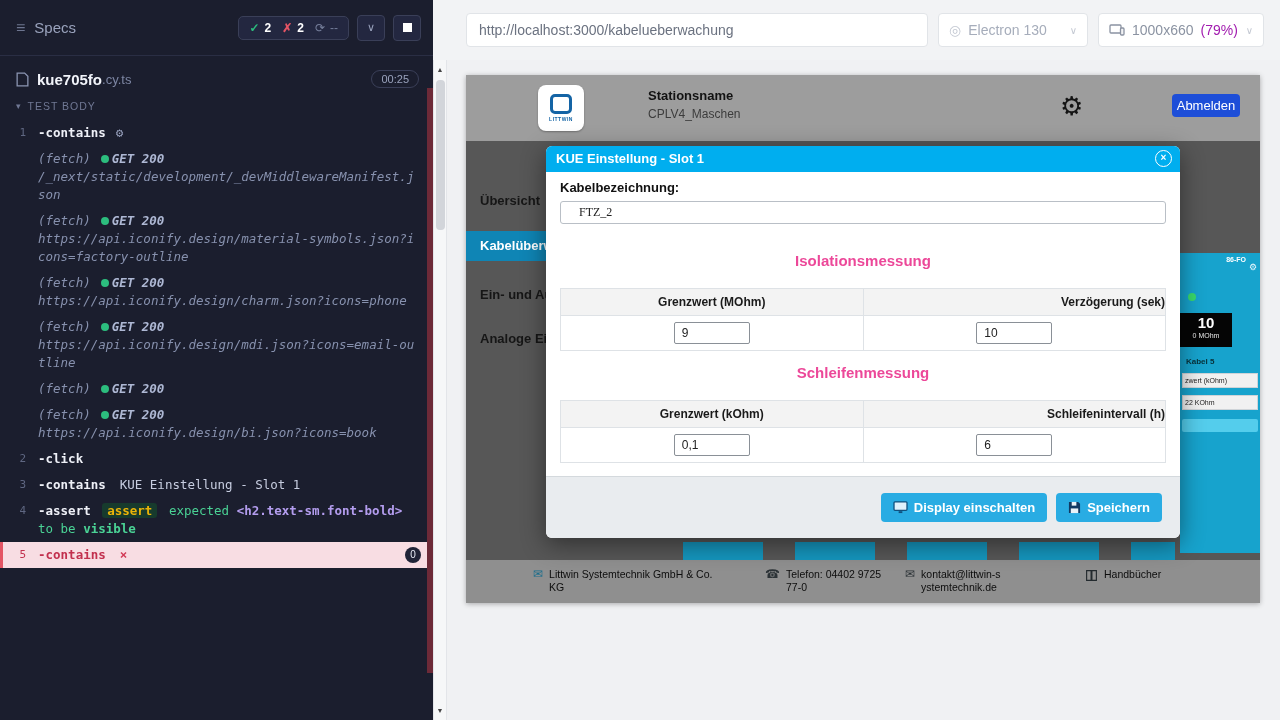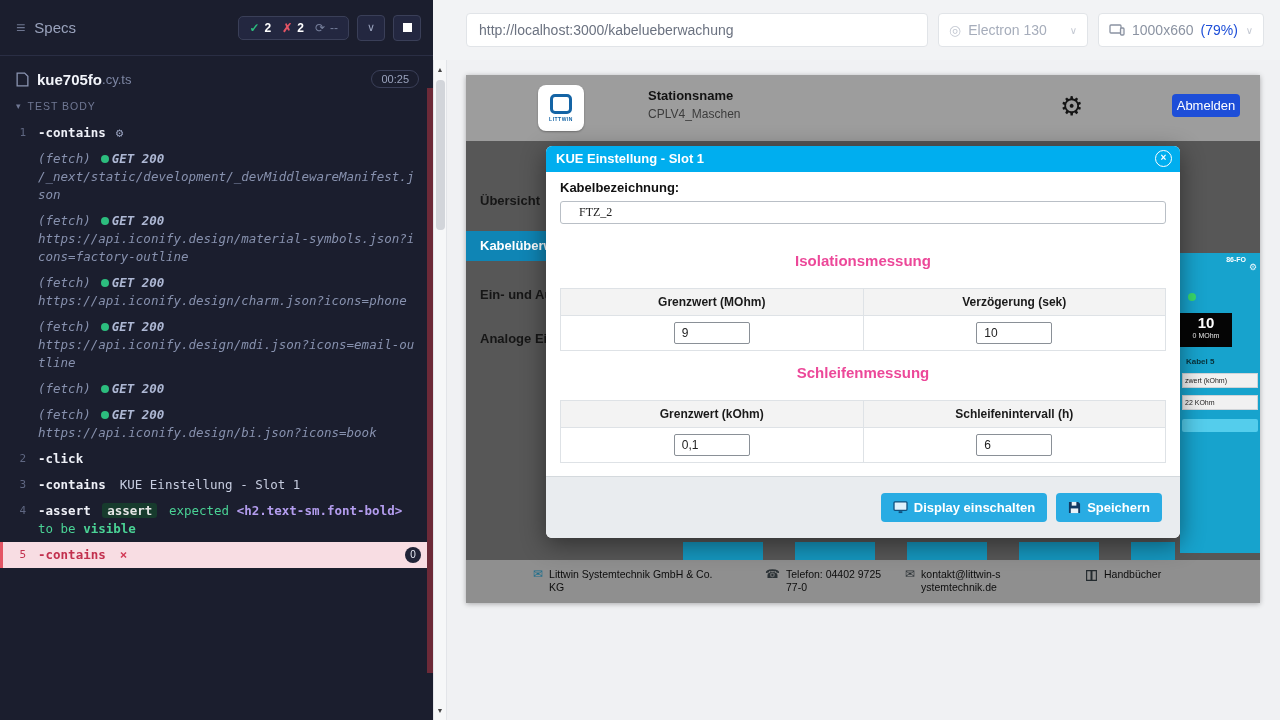--- a/index.html
+++ b/index.html
@@ -33,21 +33,21 @@
   .gutter { width:38px; flex:none; text-align:right; padding-right:12px; color:#5f6782; font-size:11px; line-height:18px; }
   .cbody { flex:1; min-width:0; color:#e6e9f2; }
   .cmd { font-weight:bold; color:#eef0f7; }
   .arg { color:#c7cde0; margin-left:14px; }
   .gear-arg { color:#97a0bd; margin-left:10px; }
   .crow.fetch .cbody { font-style:italic; color:#8791ae; }
   .flabel { color:#8791ae; }
   .dot { display:inline-block; width:8px; height:8px; border-radius:50%; background:#2cbd7e; margin:0 3px 0 10px; }
   .fstatus { font-weight:bold; color:#aeb8d4; }
   .furl { word-break:break-all; color:#8791ae; }
-  .assert-pill { background:#173b2d; color:#e5e5e5; border-radius:3px; padding:0 5px; margin:0 4px; font-weight:bold; }
+  .assert-pill { background:#173b2d; color:#eab308; border-radius:3px; padding:0 5px; margin:0 4px; font-weight:bold; }
   .agreen { color:#4ad295; }
   .asel { color:#b49def; font-weight:bold; }
   .avisible { color:#4ad295; font-weight:bold; }
   .crow.failed { background:#f8dde3; border-left:3px solid #e45464; padding-left:0; }
   .crow.failed .gutter { width:35px; color:#c2304e; }
   .crow.failed .cmd { color:#c2304e; }
   .crow.failed .arg { color:#d23b57; font-weight:bold; }
   .fail-badge { margin-left:auto; min-width:16px; height:16px; border-radius:8px; background:#202337; color:#e7eaf4; font-size:10px; line-height:16px; text-align:center; align-self:center; font-family:"Liberation Sans",sans-serif; }
   .crow.failed .cbody { display:flex; }
   .fail-strip { position:absolute; right:0; top:88px; height:585px; width:6px; background:#6d2a38; }
@@ -59,21 +59,21 @@
   .vs-thumb { position:absolute; left:2px; top:20px; width:9px; height:150px; background:#d2d5da; border-radius:4px; }
 
   
   .aut-header { position:absolute; left:433px; top:0; width:847px; height:60px; background:#f2f3f5; display:flex; align-items:center; padding:0 16px 0 33px; }
   .url-box { width:462px; height:34px; background:#fff; border:1px solid #e1e4e8; border-radius:4px; line-height:32px; padding:0 12px; color:#6b7280; font-size:14px; white-space:nowrap; overflow:hidden; }
   .hdr-select { height:34px; background:#fff; border:1px solid #e1e4e8; border-radius:4px; display:flex; align-items:center; gap:7px; padding:0 10px; font-size:14px; color:#a6adbb; cursor:pointer; }
   .browser-box { margin-left:auto; width:150px; }
   .viewport-box { margin-left:10px; width:166px; color:#8b93a2;text-align:center; }
   .hdr-chev { margin-left:auto; font-size:10px; color:#c3c8d2; }
   .browser-icon { color:#c3c8d2; font-size:14px; }
-  .vp-zoom { color:#1d4ed8; }
+  .vp-zoom { color:#a21caf; }
 
   
   .aut-area { position:absolute; left:447px; top:60px; width:833px; height:660px; background:#f0f1f3; }
   .app { position:absolute; left:19px; top:15px; width:794px; height:528px; background:#575757; box-shadow:0 1px 5px rgba(0,0,0,.3); }
 
   .app-header { position:relative; height:66px; background:#9d9d9d; }
   .logo-box { position:absolute; left:72px; top:10px; width:46px; height:46px; background:#fff; border-radius:8px; box-shadow:0 1px 2px rgba(0,0,0,.3); display:flex; flex-direction:column; align-items:center; justify-content:center; gap:2px; }
   .logo-glyph { width:22px; height:20px; border:3px solid #1464a5; border-radius:5px; }
   .logo-text { font-size:5px; font-weight:bold; color:#1464a5; letter-spacing:.5px; }
   .station { position:absolute; left:182px; top:13px; }
@@ -113,21 +113,21 @@
   .m-head { position:absolute; left:0; top:0; right:0; height:26px; background:#00aeef; border-radius:6px 6px 0 0; color:#fff; font-size:13px; font-weight:bold; line-height:26px; padding-left:10px; }
   .m-close { position:absolute; right:8px; top:4px; width:17px; height:17px; border:1.5px solid #fff; border-radius:50%; color:#fff; font-size:10px; line-height:14px; text-align:center; cursor:pointer; font-weight:bold; }
   .m-label { position:absolute; left:14px; top:34px; font-size:13px; font-weight:bold; color:#111; }
   .kabel-input { position:absolute; left:14px; right:14px; top:55px; height:23px; border:1px solid #b9bfc6; border-radius:3px; padding:0 18px; font-size:12px; color:#222; font-family:Liberation Serif, serif; width:606px; }
   .msection { position:absolute; left:0; right:0; text-align:center; font-weight:bold; font-size:15px; color:#ec4899; }
   .msec-1 { top:106px; } .msec-2 { top:218px; }
   .mtable { position:absolute; left:14px; right:14px; border:1px solid #dee2e6; }
   .mtable-1 { top:142px; } .mtable-2 { top:254px; }
   .mt-head { display:flex; background:#f3f3f3; border-bottom:1px solid #dee2e6; }
   .mt-hcell { flex:1; height:26px; line-height:26px; text-align:center; font-weight:bold; font-size:12px; color:#1a1a1a; border-right:1px solid #dee2e6; }
-  .mt-hcell:last-child { border-right:none; }
+  .mt-hcell:last-child { border-right:none;text-align:right; }
   .mt-body { display:flex; background:#fff; }
   .mt-bcell { flex:1; height:34px; display:flex; align-items:center; justify-content:center; border-right:1px solid #dee2e6; }
   .mt-bcell:last-child { border-right:none; }
   .cell-input { width:76px; height:22px; border:1px solid #8a9097; border-radius:2px; font-size:12px; padding:0 7px; color:#222; font-family:"Liberation Sans",sans-serif; }
   .m-footer { position:absolute; left:0; right:0; bottom:0; height:62px; background:#e9ecef; border-top:1px solid #d4d9dd; border-radius:0 0 6px 6px; display:flex; align-items:center; justify-content:flex-end; gap:9px; padding-right:18px; }
   .cyan-btn { height:29px; background:#29ace3; color:#fff; border:none; border-radius:4px; font-size:13px; font-weight:bold; display:flex; align-items:center; gap:6px; padding:0 12px; font-family:"Liberation Sans",sans-serif; cursor:pointer; }
 </style>
 </head>
 <body>
 

